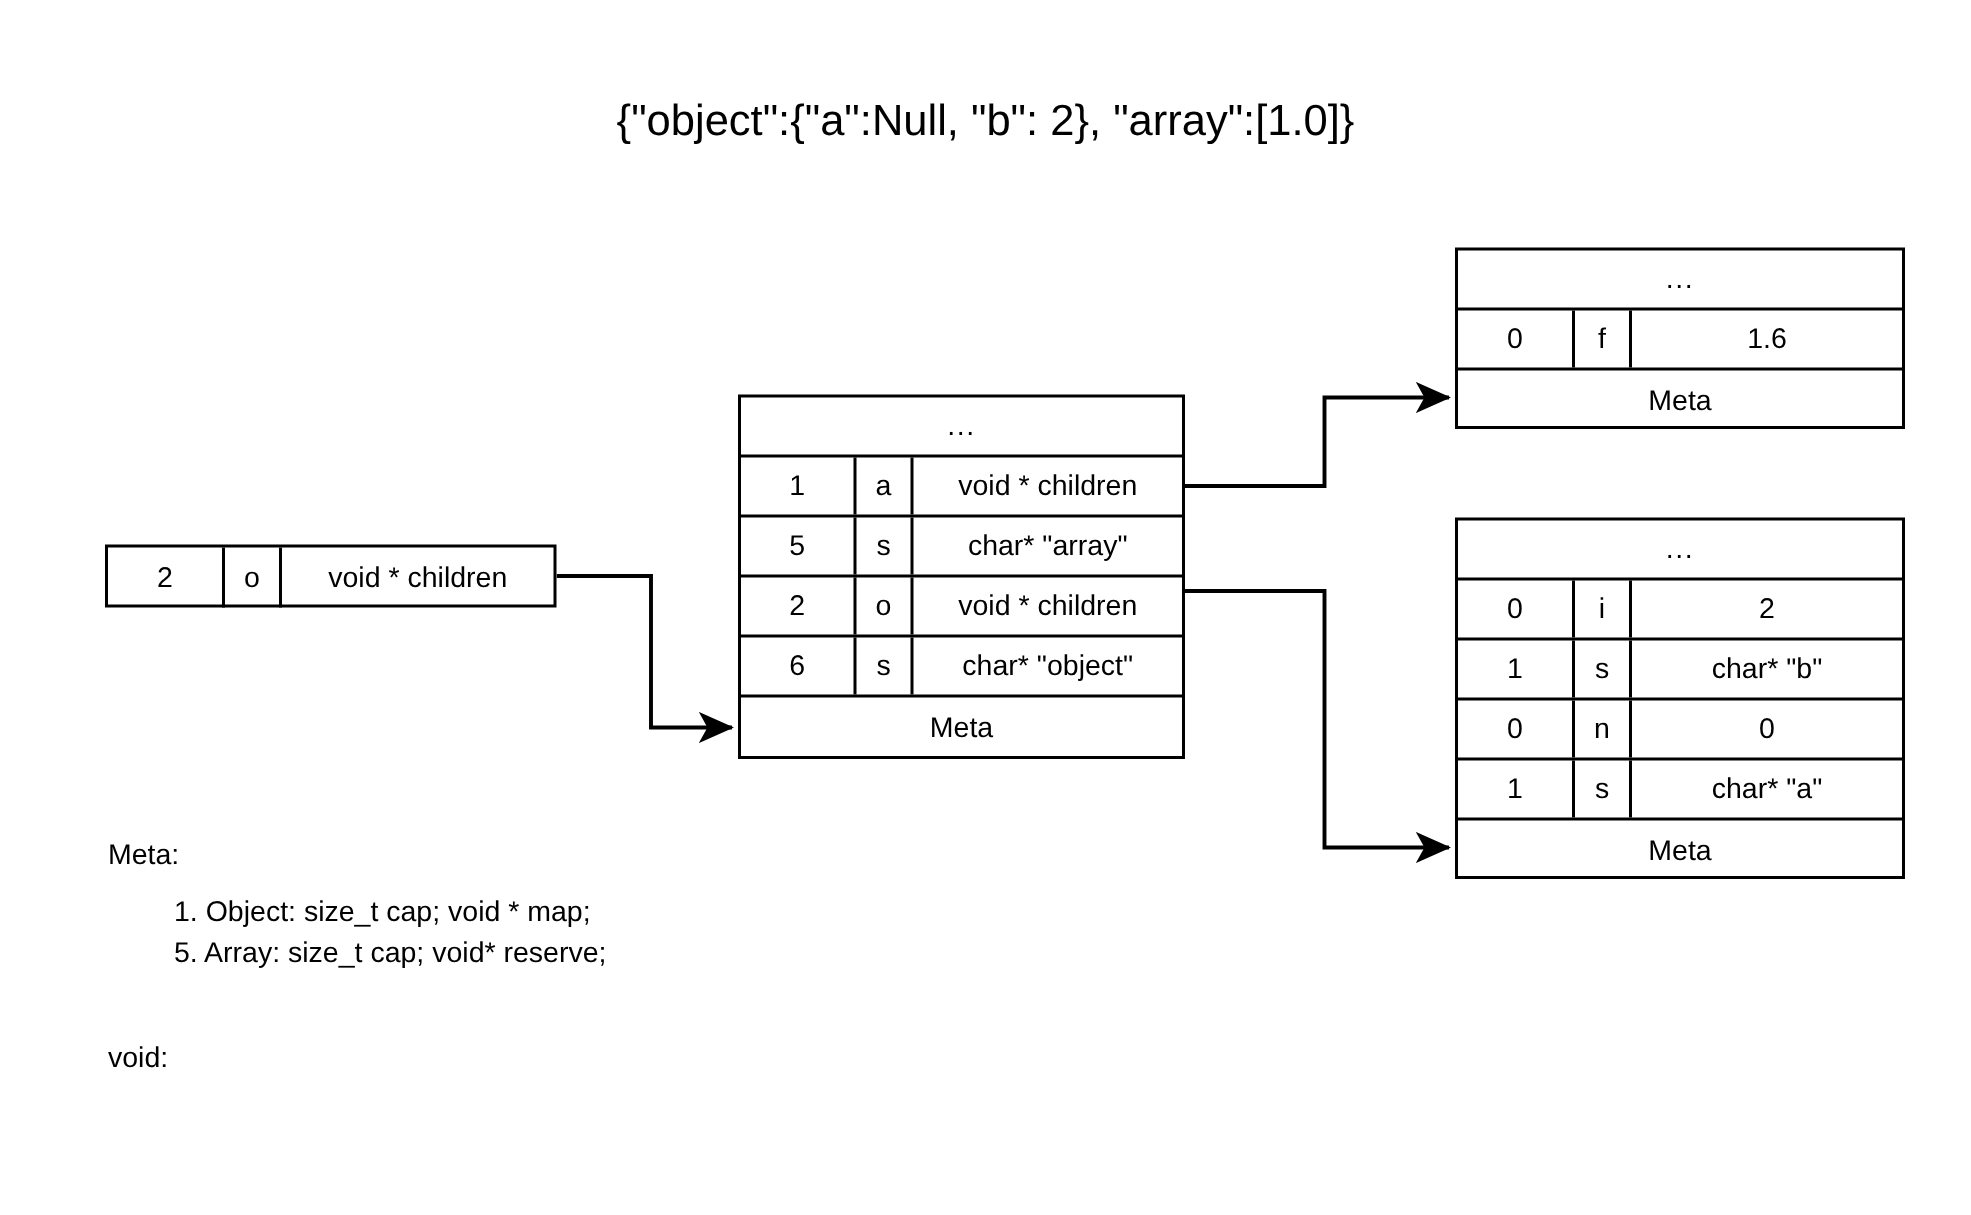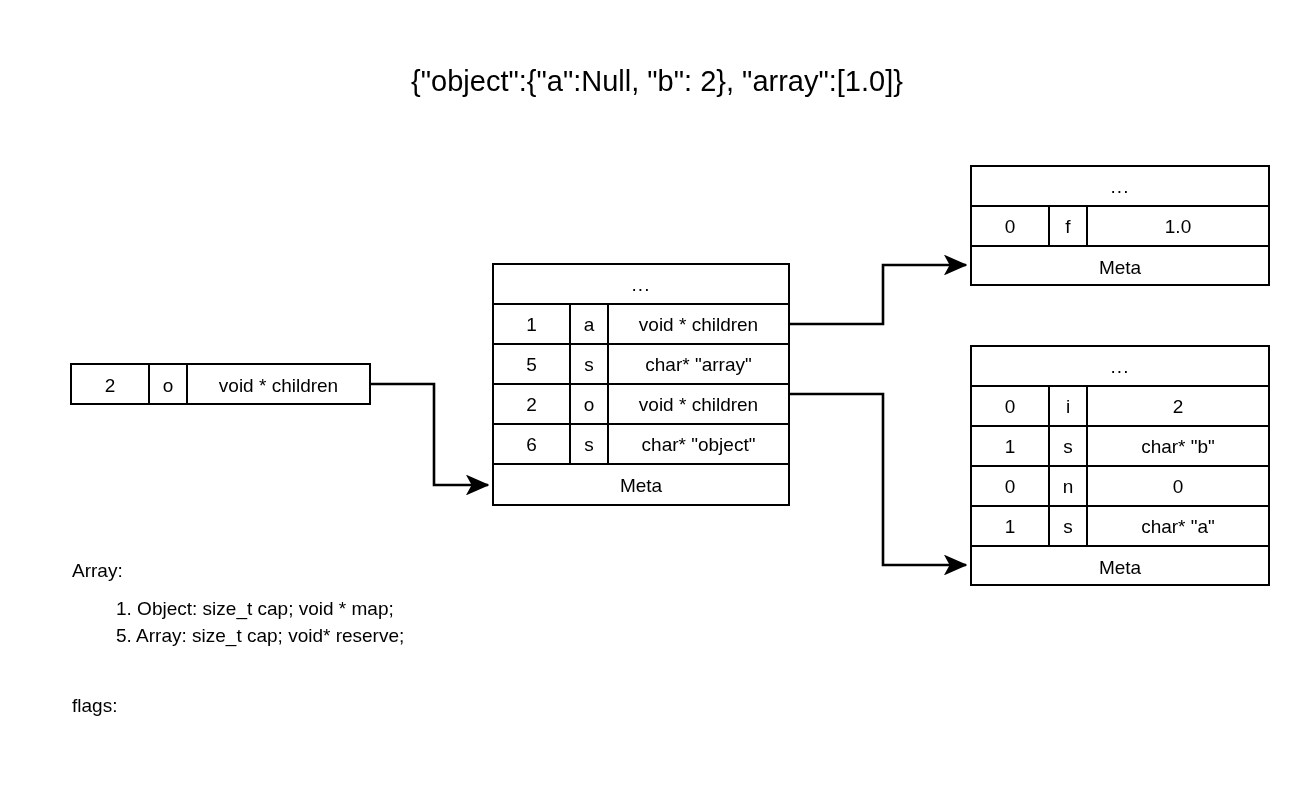--- a/index.html
+++ b/index.html
@@ -181,21 +181,21 @@
   </div>
 </div>
 
 <div class="node" id="node-array">
   <div class="row">
     <div class="cell full ellipsis">...</div>
   </div>
   <div class="row">
     <div class="cell idx">0</div>
     <div class="cell flag">f</div>
-    <div class="cell val">1.0</div>
+    <div class="cell val">1.6</div>
   </div>
   <div class="row">
     <div class="cell full">Meta</div>
   </div>
 </div>
 
 <div class="node" id="node-object">
   <div class="row">
     <div class="cell full ellipsis">...</div>
   </div>
@@ -218,22 +218,22 @@
     <div class="cell idx">1</div>
     <div class="cell flag">s</div>
     <div class="cell val">char* "a"</div>
   </div>
   <div class="row">
     <div class="cell full">Meta</div>
   </div>
 </div>
 
 <div id="meta-legend">
-  <div class="meta-title">Array:</div>
+  <div class="meta-title">Meta:</div>
   <ul class="meta-list">
     <li>1. Object: size_t cap; void * map;</li>
     <li>5. Array: size_t cap; void* reserve;</li>
   </ul>
 </div>
 
 <div id="flags-legend">
-  <div>flags:</div>
+  <div>void:</div>
 </div>
 
 </body></html>

